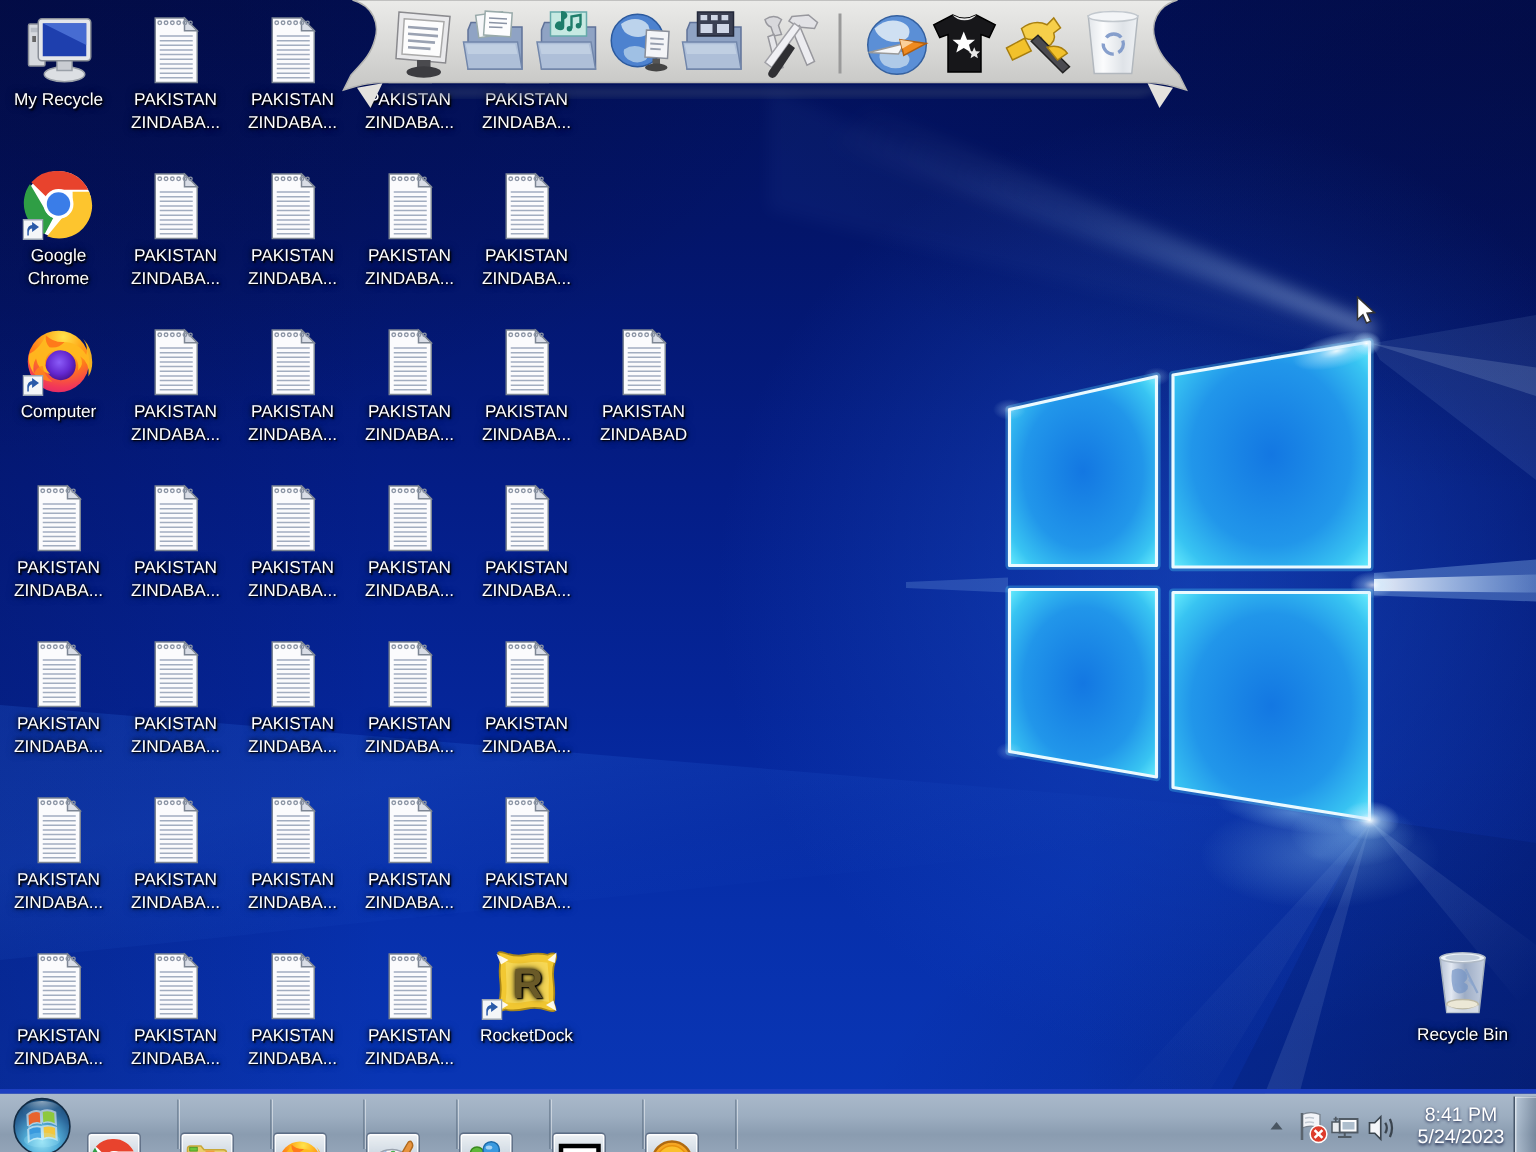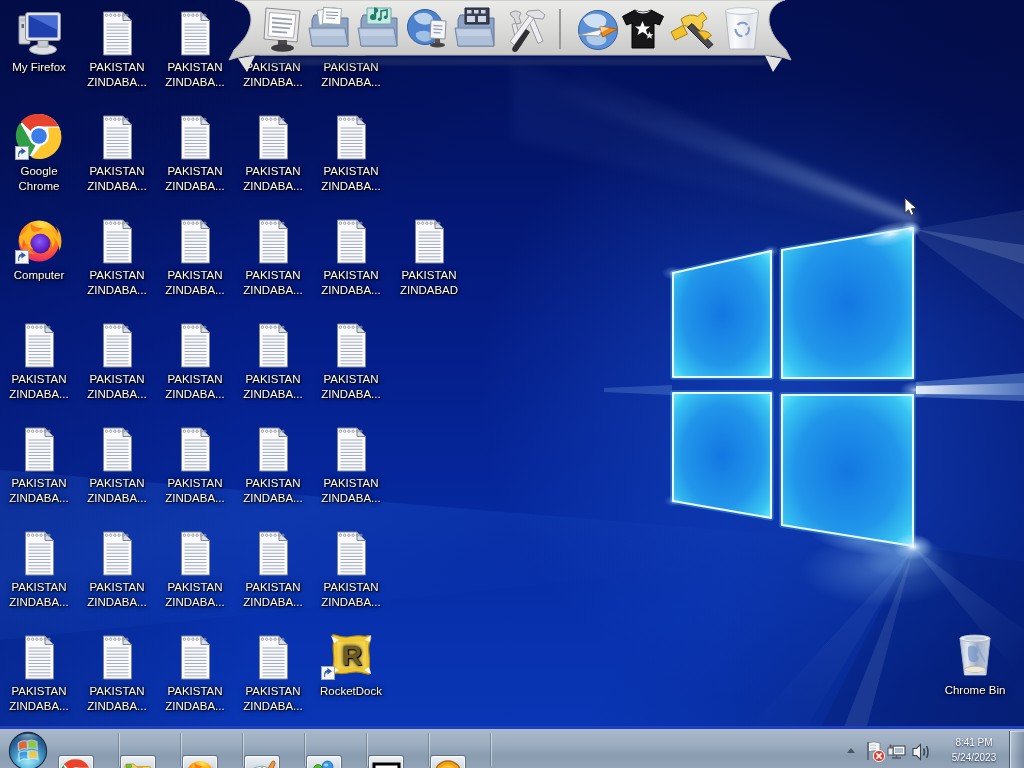--- a/index.html
+++ b/index.html
@@ -18,21 +18,21 @@
 .cell .lb{margin-top:4px;}
 #taskbar{position:absolute;left:0;top:726px;width:1024px;height:42px;
  background:linear-gradient(#aab9cb 0%,#9cadc0 40%,#8a9cb0 70%,#93a4b8 100%);
  border-top:3px solid #1d3fc0;box-sizing:border-box;}
 .tbtn{position:absolute;top:2px;height:37px;width:36px;border-radius:3px;
  border:1px solid rgba(45,65,95,0.7);box-sizing:border-box;
  background:linear-gradient(rgba(252,254,255,0.88),rgba(240,246,250,0.6) 45%,rgba(225,234,242,0.5) 55%,rgba(215,226,236,0.8));
  box-shadow:inset 0 0 0 1px rgba(255,255,255,0.85);
  display:flex;align-items:center;justify-content:center;margin-top:24px;}
 #clock{position:absolute;right:8px;top:6px;width:84px;text-align:center;color:#fff;
- font-size:10px;line-height:15px;text-shadow:0 1px 2px rgba(10,20,60,0.9);}
+ font-size:13px;line-height:15px;text-shadow:0 1px 2px rgba(10,20,60,0.9);}
 #showdesk{position:absolute;right:0;top:2px;width:14px;height:37px;
  border-left:1px solid #46566a;
  background:linear-gradient(90deg,rgba(200,215,230,0.5),rgba(100,118,140,0.55));
  box-shadow:inset 1px 0 0 rgba(255,255,255,0.5),inset 0 1px 0 rgba(255,255,255,0.4);}
 </style></head><body>
 <div id="scr">
 
 <svg width="1024" height="768" style="position:absolute;left:0;top:0">
 <defs>
  <radialGradient id="paneg" cx="50%" cy="50%" r="70%">
@@ -123,21 +123,21 @@
 <rect x="6" y="6" width="11" height="28" rx="1" fill="#d6d9de" stroke="#8a8f98"></rect>
 <rect x="7.5" y="8.5" width="8" height="3" fill="#b9bec6"></rect>
 <rect x="8.5" y="14" width="2.5" height="4" fill="#666"></rect>
 <ellipse cx="30" cy="39.5" rx="13.5" ry="5" fill="#dcdfe3" stroke="#9aa0a8"></ellipse>
 <rect x="25" y="29" width="10" height="8" fill="#c9ccd2" stroke="#9aa0a8"></rect>
 <rect x="12.5" y="2.5" width="35" height="28" rx="2.5" fill="#e4e6ea" stroke="#8a8f98"></rect>
 <rect x="15.5" y="5.5" width="29" height="22" fill="#1e3fae"></rect>
 <path d="M15.5 5.5 L44.5 5.5 L44.5 20 Z" fill="#4f74d8" opacity="0.85"></path>
 </svg>
         </div>
-        <div class="lb">My Firefox</div>
+        <div class="lb">My Recycle</div>
       </div>
 <div class="cell" style="left:78px;top:8px;width:78px">
         <div class="ic" style="position:relative">
           <svg width="33" height="45" viewBox="0 0 33 45">
 <path d="M2.5 1 L22 1 L30.5 9.5 L30.5 44 L2.5 44 Z" fill="#fbfbfd" stroke="#7d8694" stroke-width="1"></path>
 <path d="M22 1 L22 9.5 L30.5 9.5 Z" fill="#d9dde6" stroke="#7d8694" stroke-width="1"></path>
 <g stroke="#a2adc0" stroke-width="1">
 <line x1="5.5" y1="13" x2="27.5" y2="13"></line>
               <line x1="5.5" y1="16.1" x2="27.5" y2="16.1"></line>
 <line x1="5.5" y1="19.2" x2="27.5" y2="19.2"></line>
@@ -1136,21 +1136,21 @@
 <path d="M5 5.5 L35 5.5 L31 42 L9.5 42 Z" fill="url(#bing)" stroke="#a2aebc" stroke-width="1"></path>
 <path d="M13 14 Q18 11 22 15 Q25 19 21 22 Q26 24 22 28 Q17 31 14 27 Q12 21 13 14 Z" fill="#6f90c4" opacity="0.65"></path>
 <path d="M22 13 L30 29" stroke="#7f9cc8" stroke-width="1.5" opacity="0.7"></path>
 <path d="M15 23 L19 27 M24 20 L27 24" stroke="#8aa6d0" stroke-width="1.2" opacity="0.6"></path>
 <ellipse cx="20" cy="36.5" rx="10.5" ry="3.2" fill="#ece8d6" stroke="#bcb8a4"></ellipse>
 <path d="M9.5 37 L9.5 42 L30.5 42 L30.5 37 Q25 40 20 40 Q15 40 9.5 37 Z" fill="#dde2ea" opacity="0.8"></path>
 <ellipse cx="20" cy="5.5" rx="15" ry="3.4" fill="#eef3f8" stroke="#b0bac6"></ellipse>
 <ellipse cx="20" cy="5.5" rx="11.5" ry="2.2" fill="#c2cedc"></ellipse>
 </svg>
         </div>
-        <div class="lb">Chrome Bin</div>
+        <div class="lb">Recycle Bin</div>
       </div>
 </div>
 <svg width="580" height="84" viewBox="0 0 580 84" style="position:absolute;left:225px;top:0px">
 <defs>
 <linearGradient id="dockg" x1="0" y1="0" x2="0" y2="1">
  <stop offset="0%" stop-color="#ebebe9"></stop>
           <stop offset="55%" stop-color="#d8d8d6"></stop>
           <stop offset="100%" stop-color="#c6c6c4"></stop>
 </linearGradient>
 <filter id="dsh">

